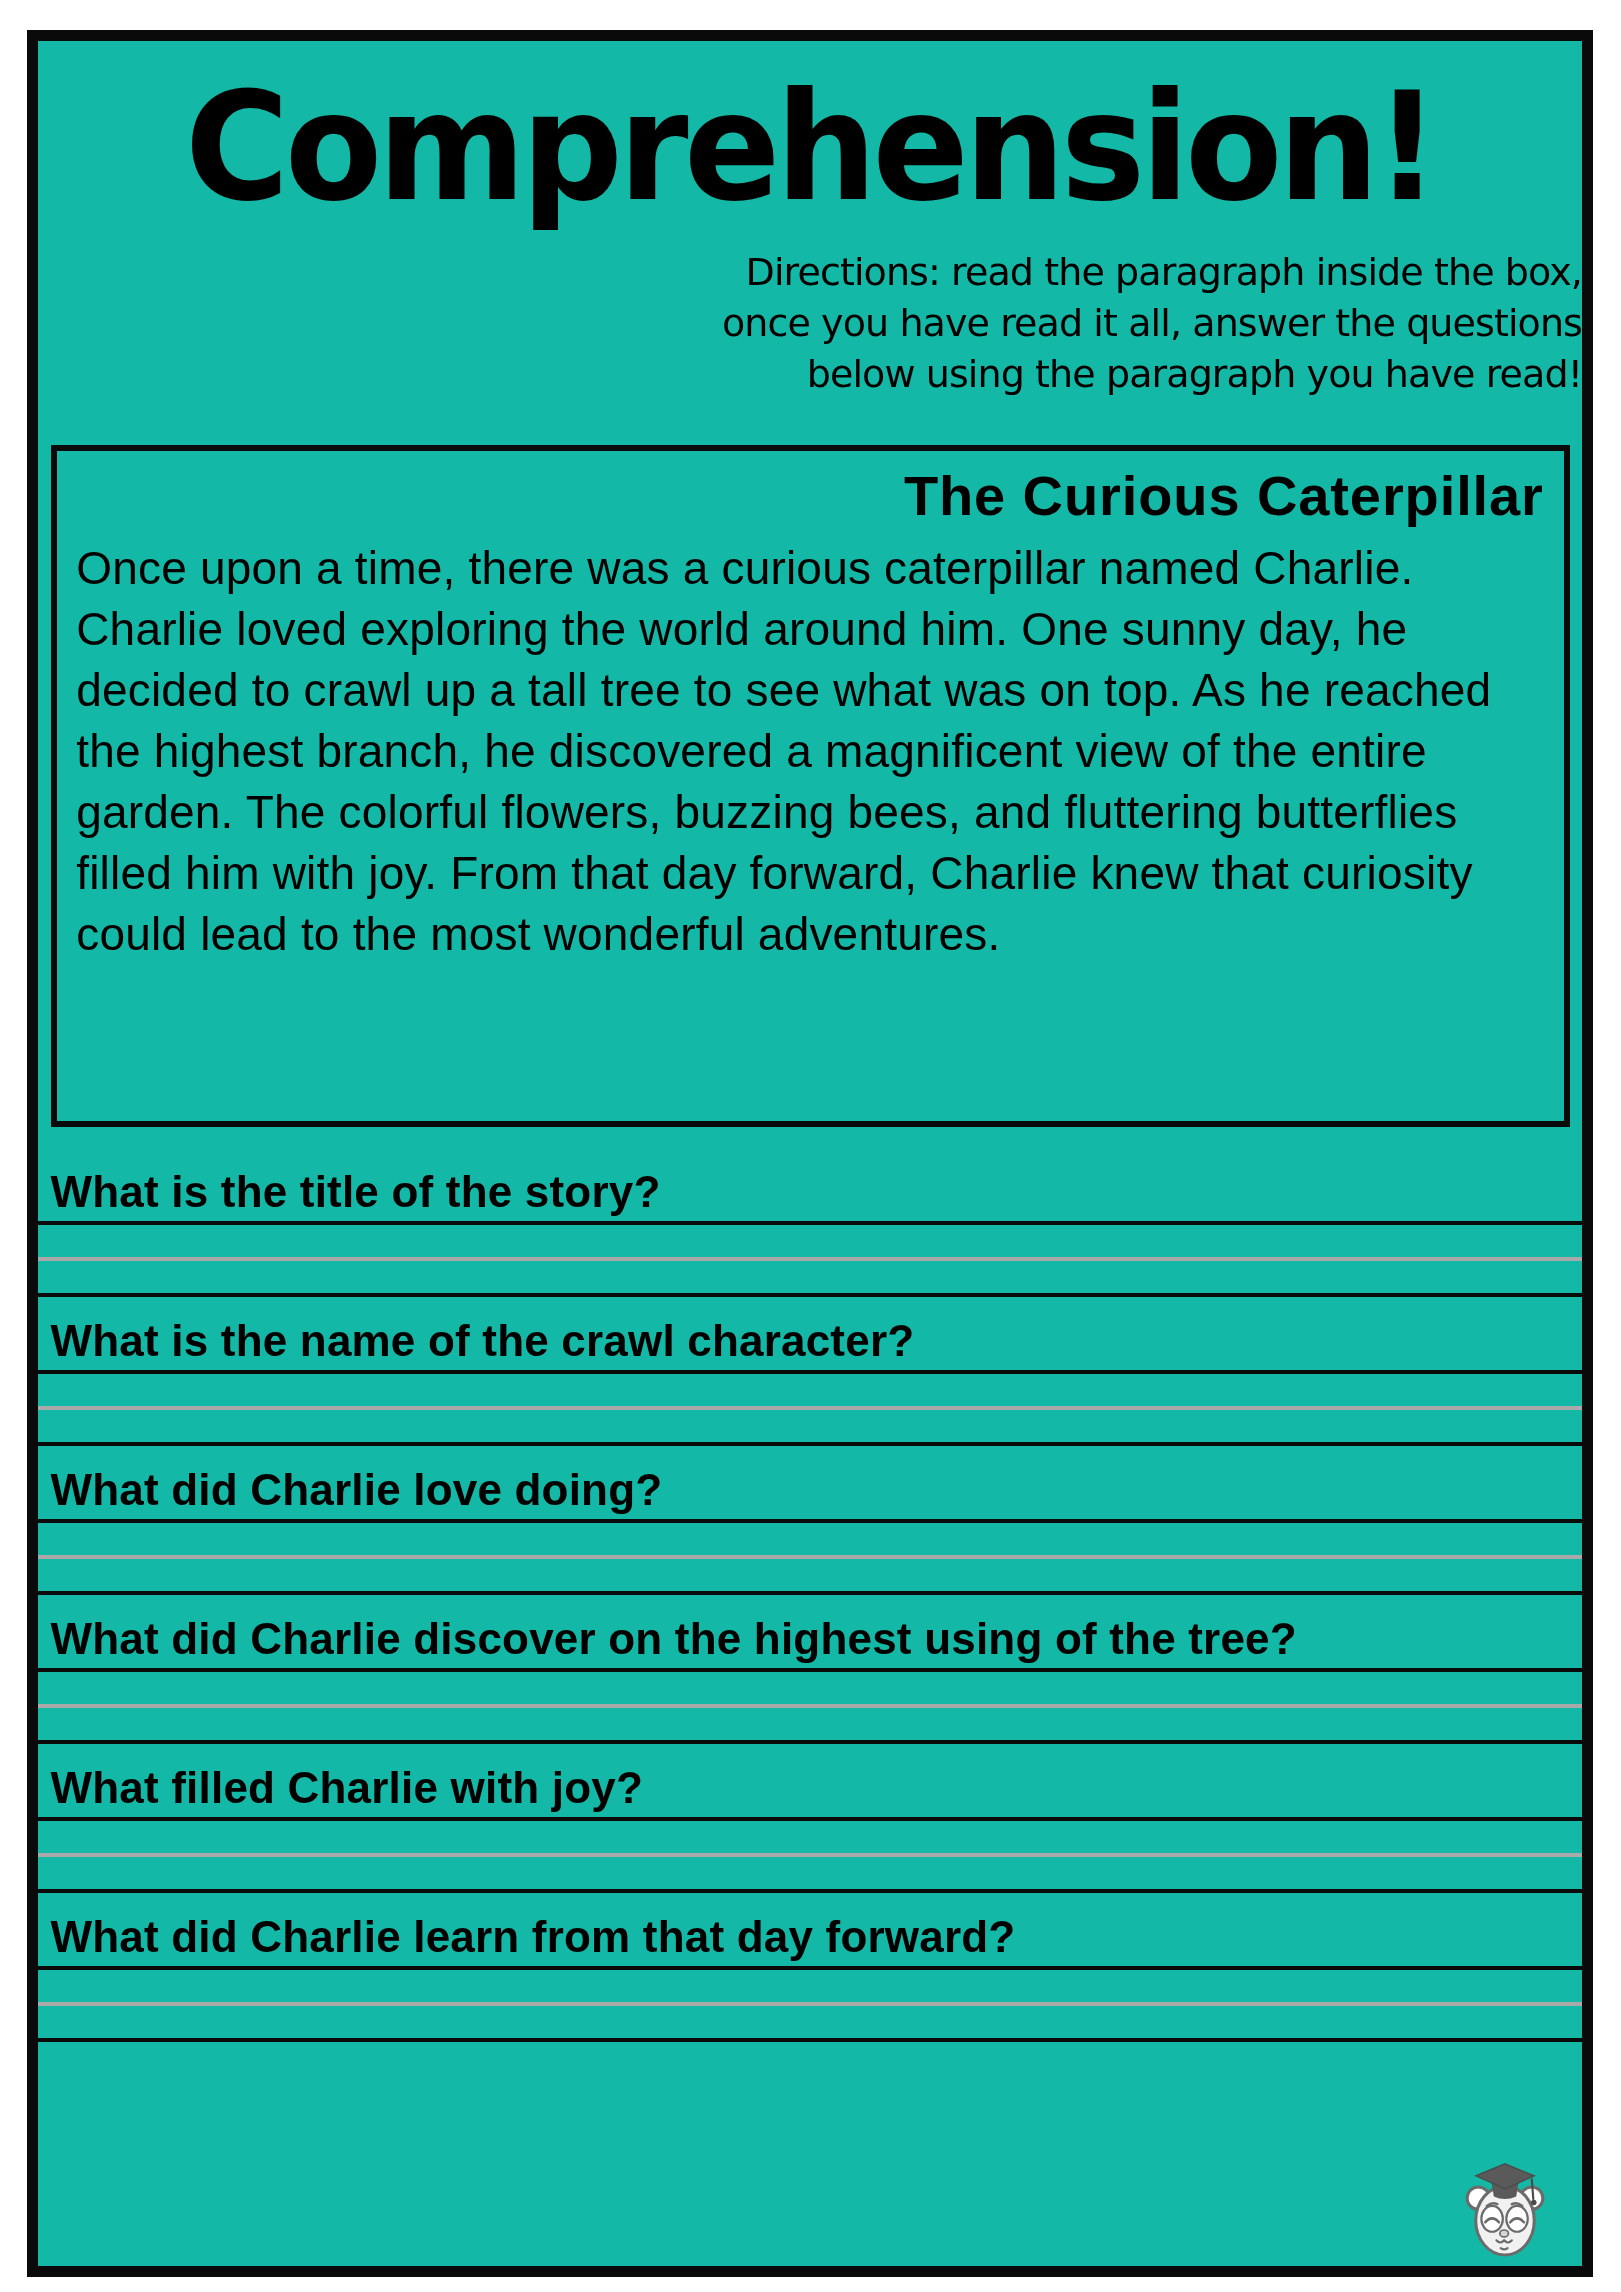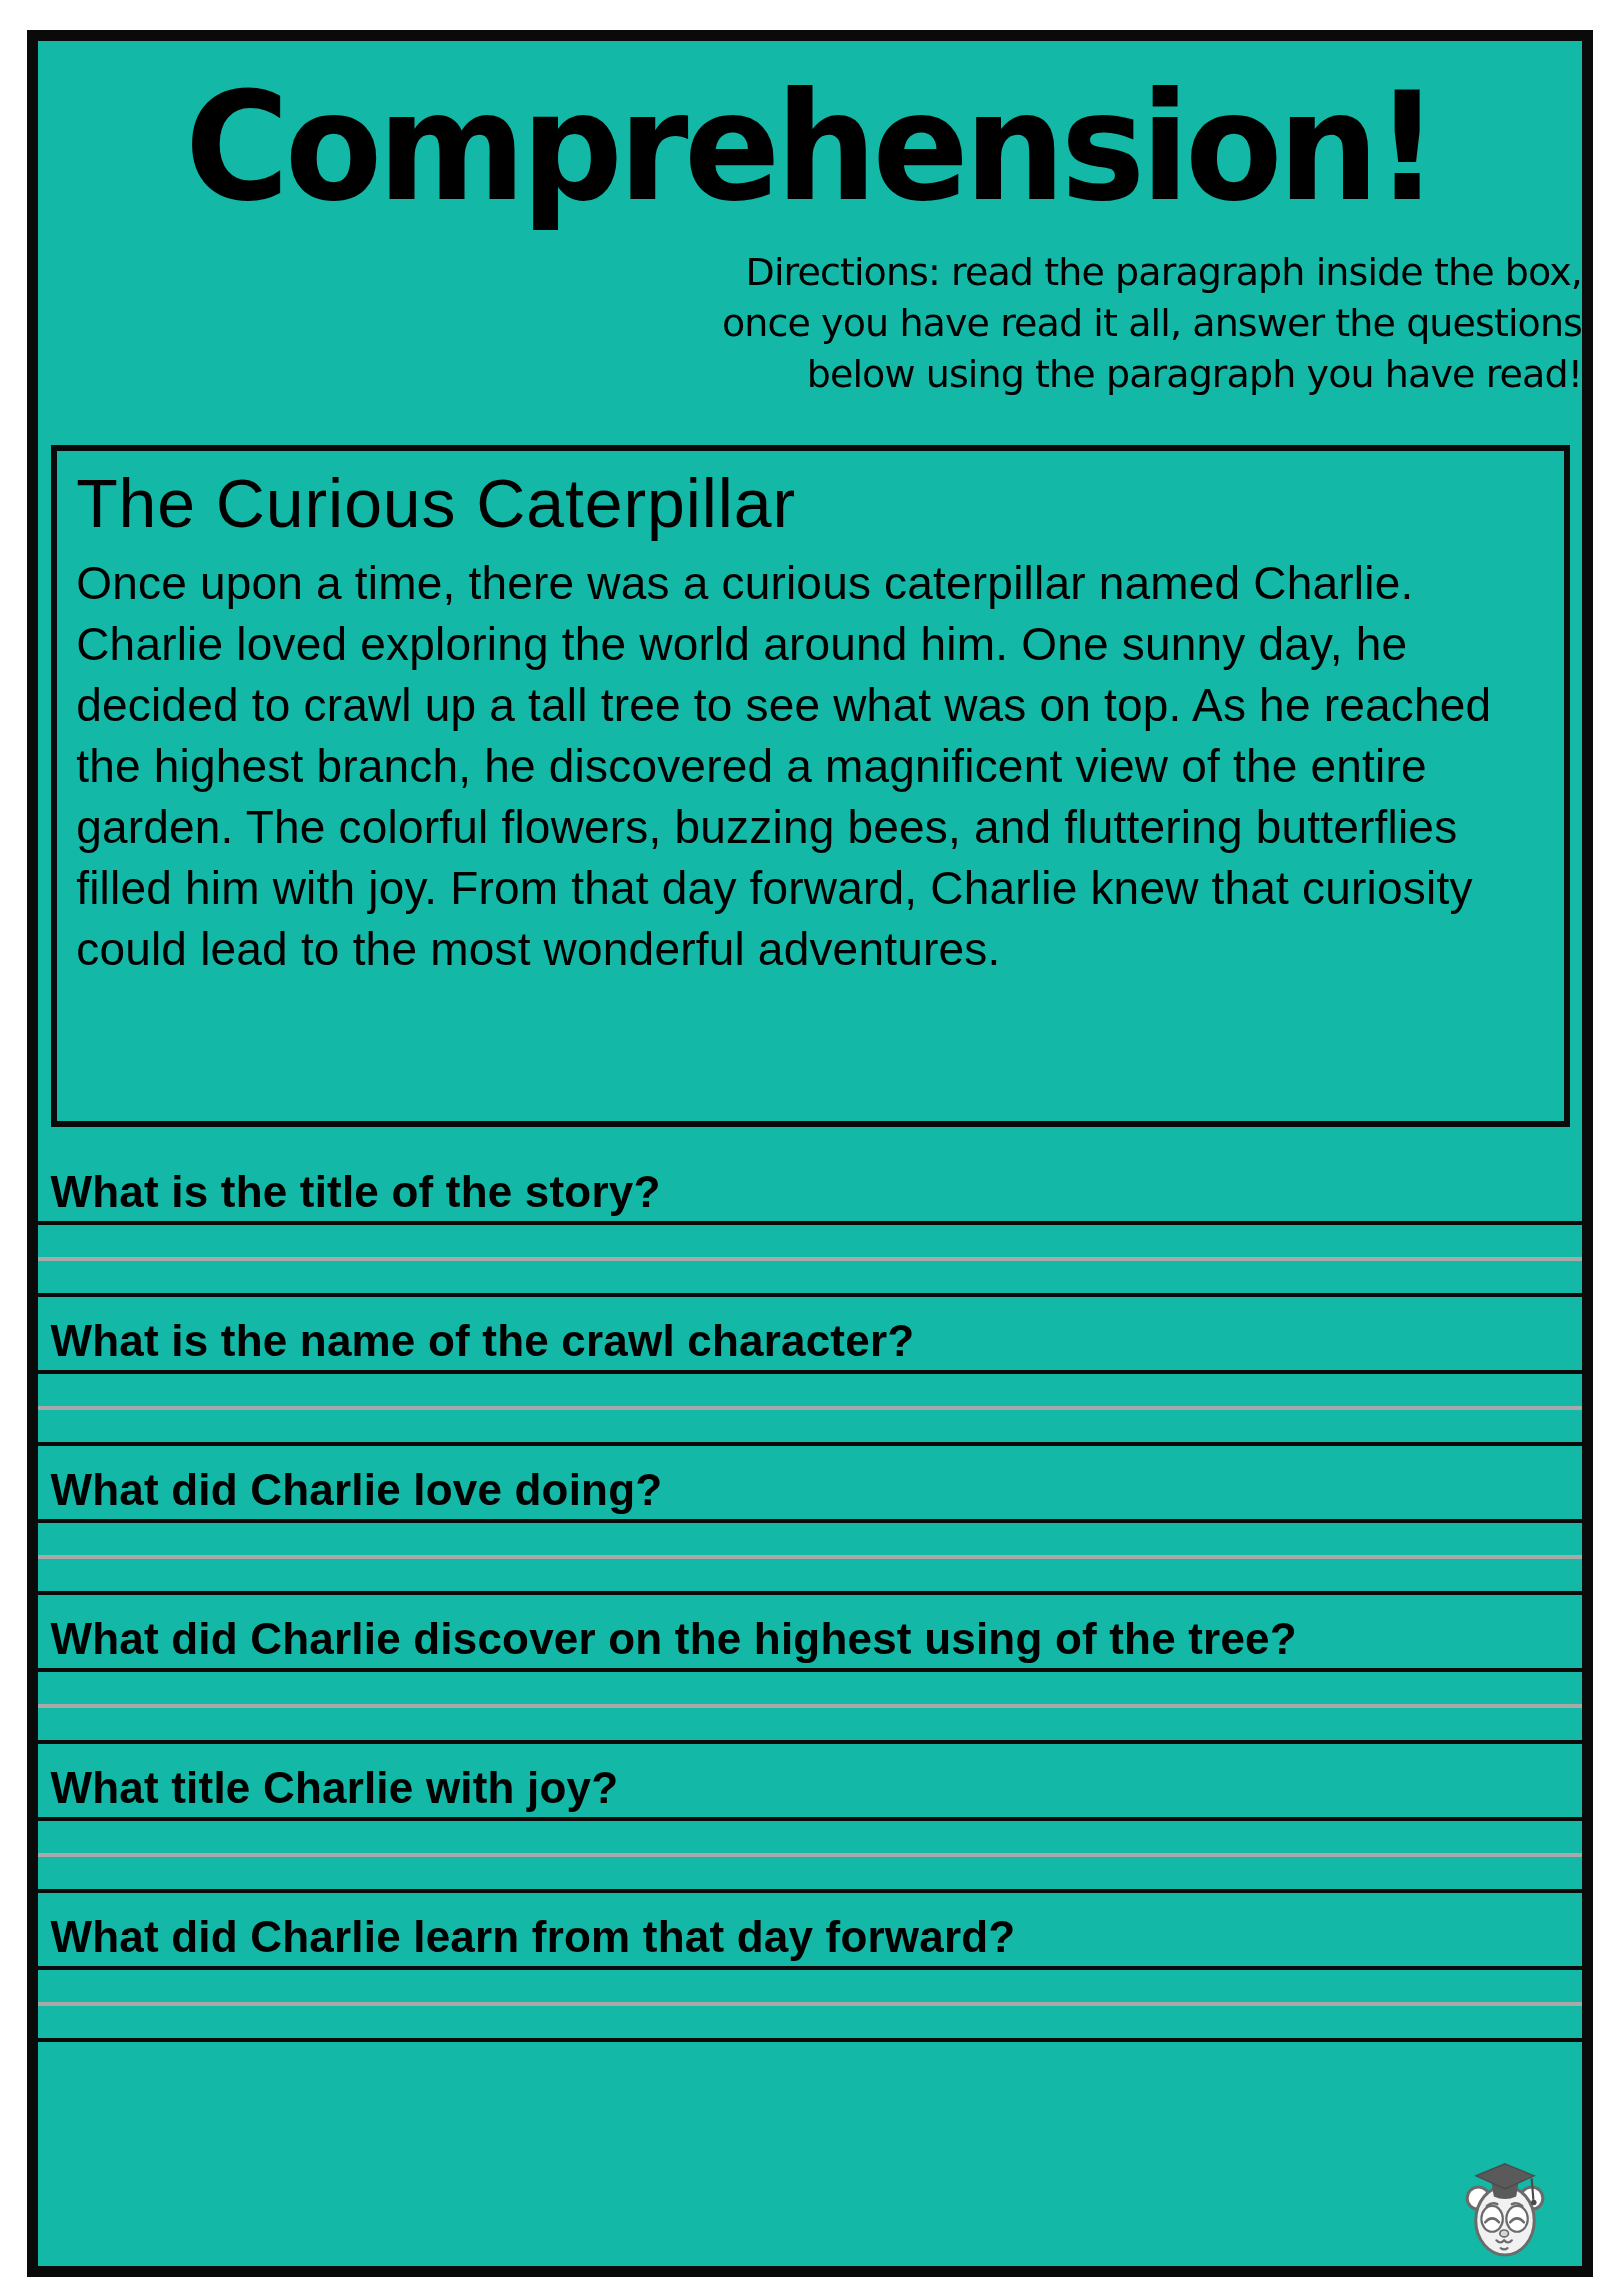--- a/index.html
+++ b/index.html
@@ -36,23 +36,23 @@
 
   .story-box {
     margin: 45px auto 0 12.5px;
     width: 1519px;
     height: 682px;
     border: 6.3px solid #0a0a0a;
     padding: 10.7px 19.7px 0 19.7px;
     overflow: hidden;
   }
   .story-title {
-    text-align: left;
-    font-size: 68px;
-    font-weight: 400;
+    text-align: right;
+    font-size: 56px;
+    font-weight: 700;
     letter-spacing: 0.9px;
     line-height: 1.25;
   }
   .story-text {
     margin-top: 7.2px;
     font-size: 46px;
     font-weight: 400;
     line-height: 61px;
     letter-spacing: 0.2px;
   }
@@ -117,21 +117,21 @@
       <div class="a-line"></div>
     </div>
 
     <div class="q-block">
       <div class="q-text">What did Charlie discover on the highest using of the tree?</div>
       <div class="a-line gray"></div>
       <div class="a-line"></div>
     </div>
 
     <div class="q-block">
-      <div class="q-text">What title Charlie with joy?</div>
+      <div class="q-text">What filled Charlie with joy?</div>
       <div class="a-line gray"></div>
       <div class="a-line"></div>
     </div>
 
     <div class="q-block">
       <div class="q-text">What did Charlie learn from that day forward?</div>
       <div class="a-line gray"></div>
       <div class="a-line"></div>
     </div>
 

